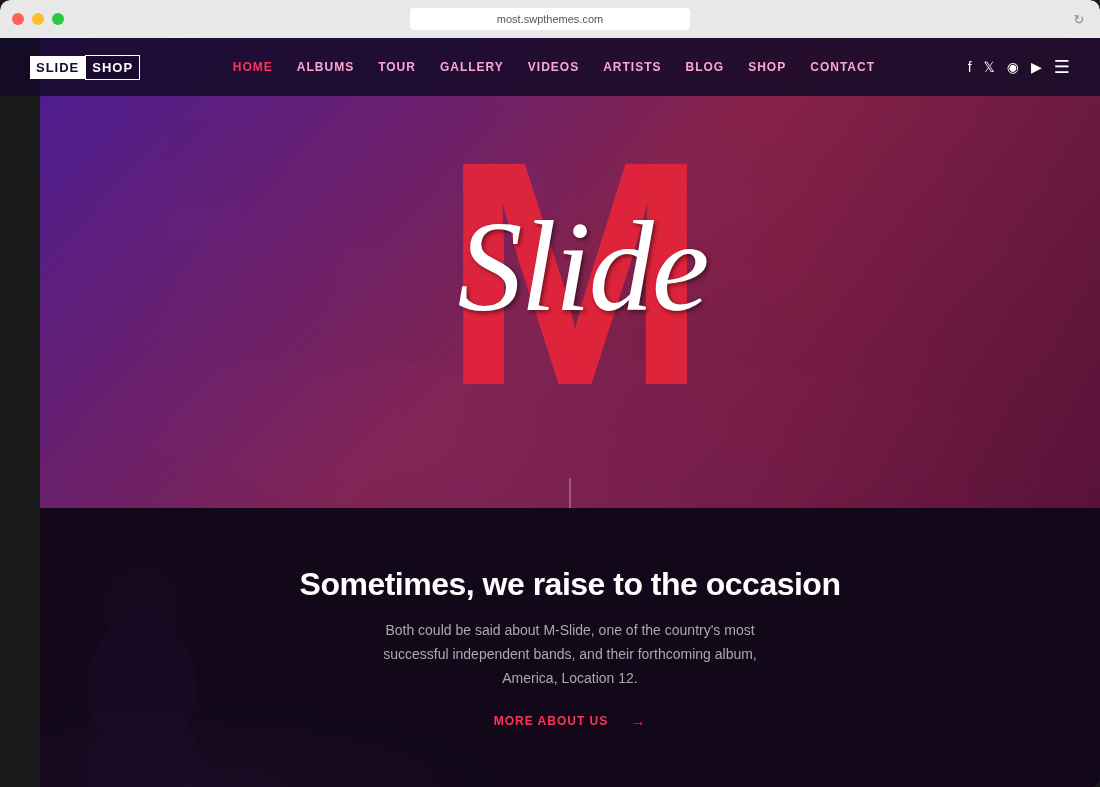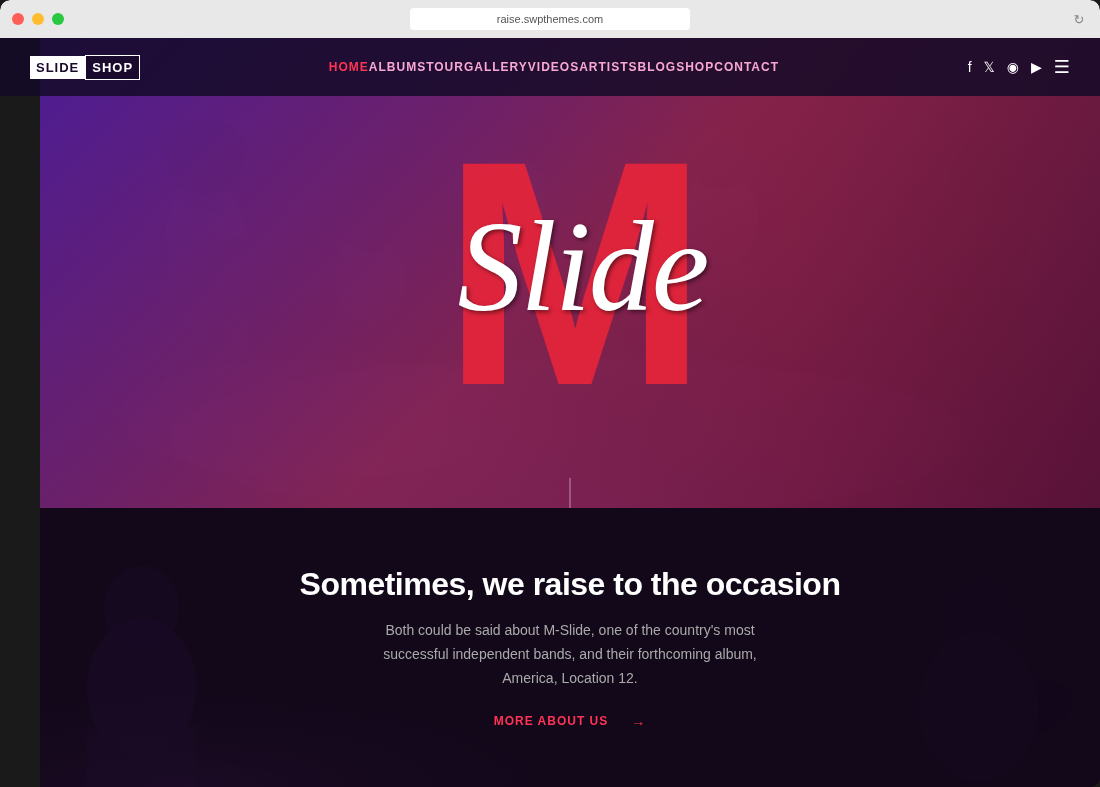--- a/index.html
+++ b/index.html
@@ -97,20 +97,21 @@
       background: #1a0a2e;
       border: 1px solid #fff;
       color: #fff;
       font-weight: 900;
       font-size: 13px;
       padding: 4px 6px;
       letter-spacing: 1px;
     }
     .nav-links {
       display: flex;
+      gap: 24px;
       align-items: center;
     }
     .nav-link {
       color: #f9a8d4;
       font-size: 12px;
       font-weight: 600;
       letter-spacing: 1px;
       text-transform: uppercase;
       cursor: pointer;
       text-decoration: none;
@@ -294,21 +295,21 @@
     }
   </style>
 </head>
 <body>
 
 <div class="browser-chrome">
   <div class="browser-dot dot-red"></div>
   <div class="browser-dot dot-yellow"></div>
   <div class="browser-dot dot-green"></div>
   <div class="address-bar">
-    <span>raise.swpthemes.com</span>
+    <span>most.swpthemes.com</span>
   </div>
   <div class="browser-icons">
     <span class="browser-icon-btn">↻</span>
   </div>
 </div>
 
 <div class="page-wrapper">
 
   <nav class="navbar">
     <div class="logo-wrap">

